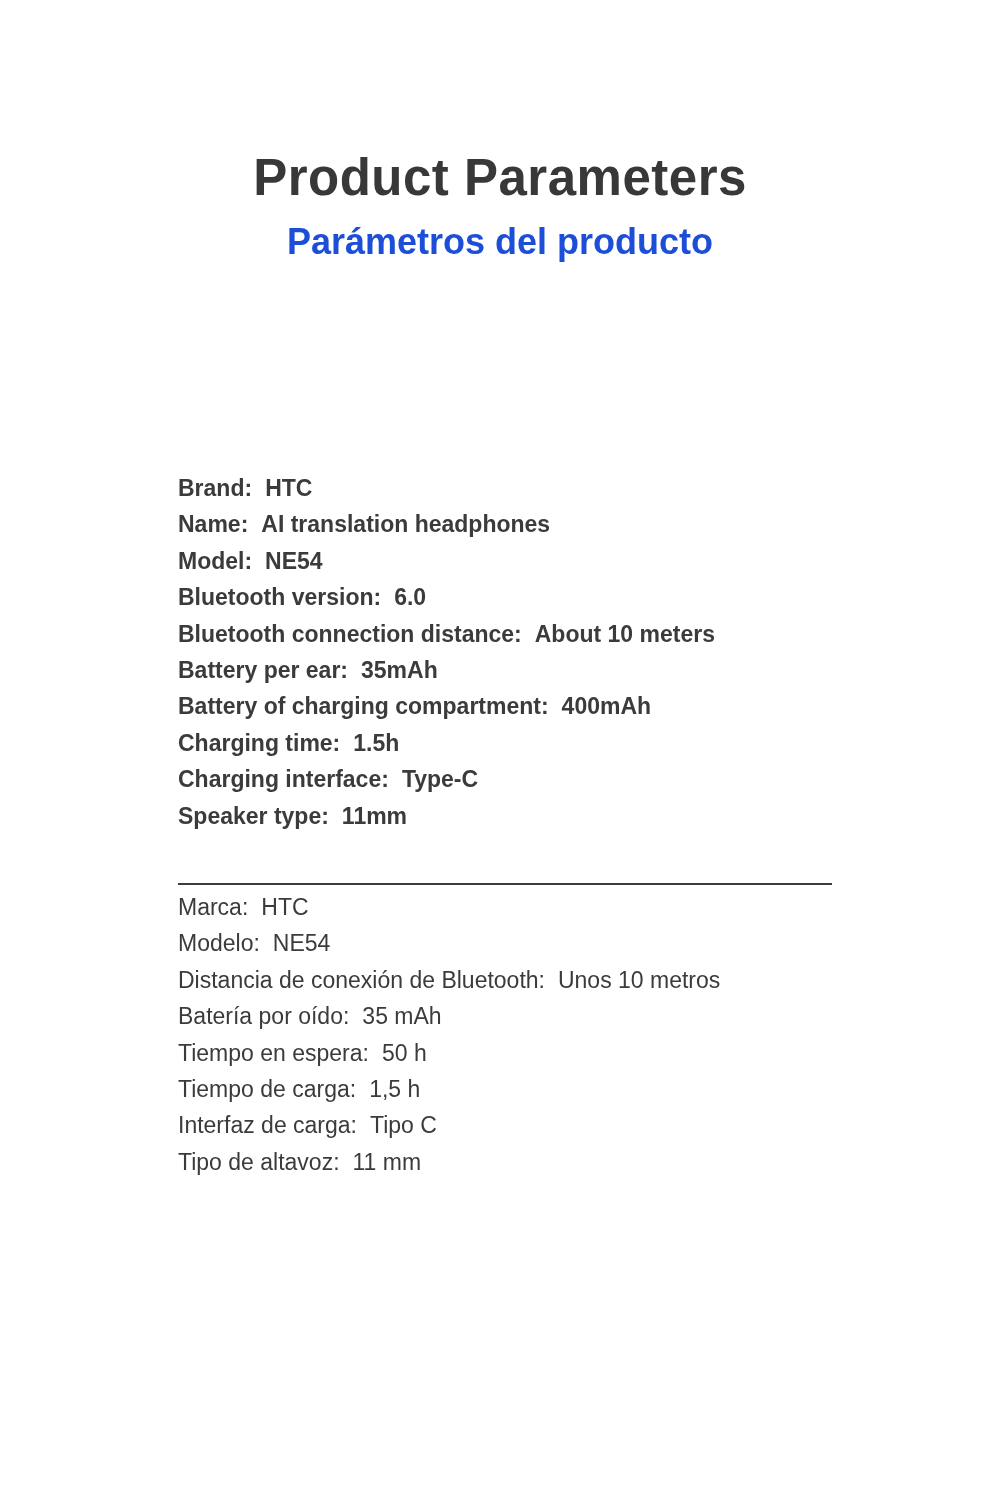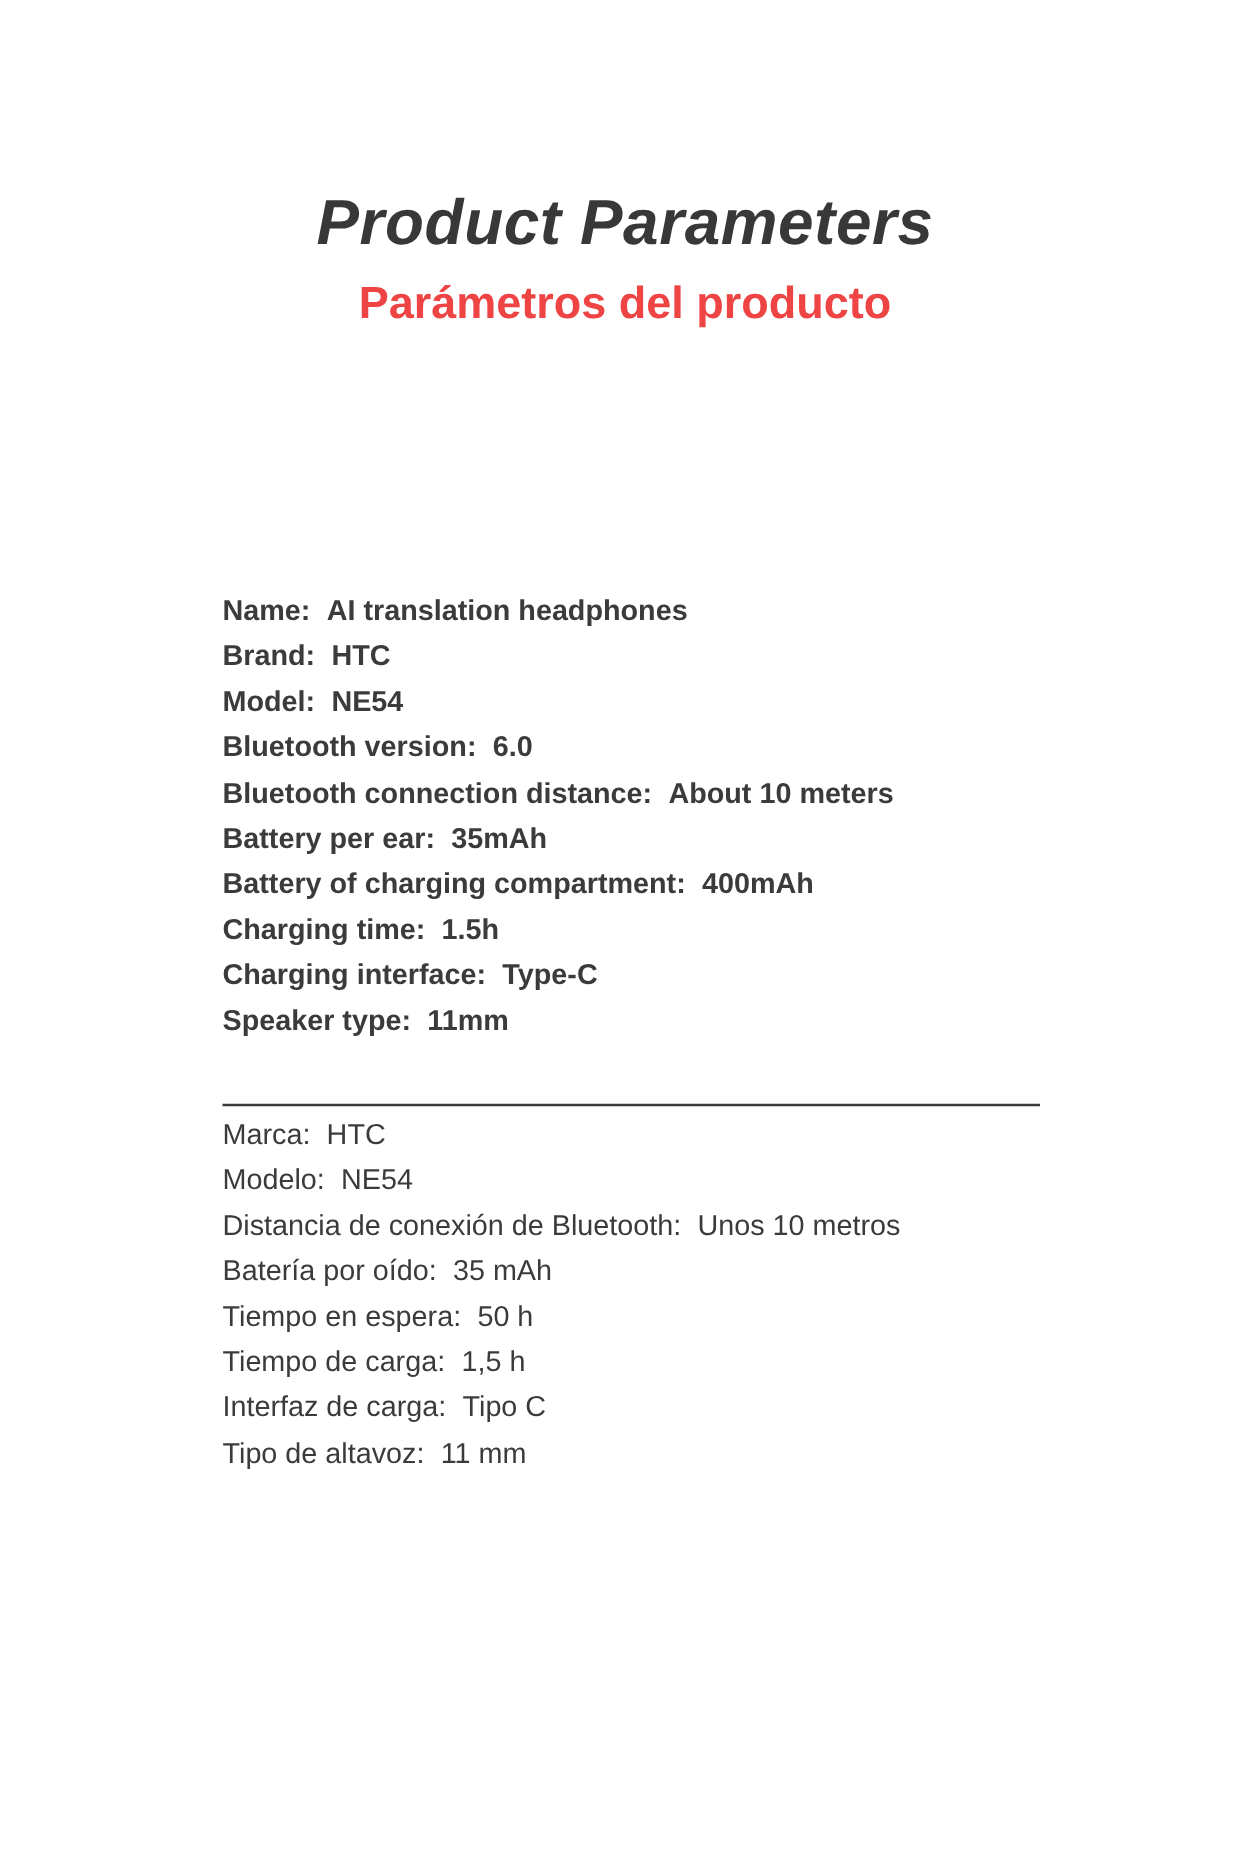--- a/index.html
+++ b/index.html
@@ -19,26 +19,25 @@
     width: 1000px;
     text-align: center;
   }
   .title {
     font-size: 51px;
     font-weight: 700;
     color: #383838;
     letter-spacing: 0.5px;
     margin: 0;
     line-height: 1.1;
-    font-style: italic;
   }
   .subtitle {
     font-size: 36px;
     font-weight: 600;
-    color: #ef4444;
+    color: #1d4ed8;
     margin-top: 16px;
     line-height: 1.1;
   }
   .specs {
     position: absolute;
     left: 178px;
     width: 680px;
   }
   .specs-en { top: 470px; font-weight: 700; }
   .specs-es { top: 889px; font-weight: 400; }
@@ -60,22 +59,22 @@
 </style>
 </head>
 <body>
 
 <div class="header">
   <h1 class="title">Product Parameters</h1>
   <div class="subtitle">Parámetros del producto</div>
 </div>
 
 <div class="specs specs-en">
+  <div class="row"><span class="lbl">Brand:</span><span class="val">HTC</span></div>
   <div class="row"><span class="lbl">Name:</span><span class="val">AI translation headphones</span></div>
-  <div class="row"><span class="lbl">Brand:</span><span class="val">HTC</span></div>
   <div class="row"><span class="lbl">Model:</span><span class="val">NE54</span></div>
   <div class="row"><span class="lbl">Bluetooth version:</span><span class="val">6.0</span></div>
   <div class="row"><span class="lbl">Bluetooth connection distance:</span><span class="val">About 10 meters</span></div>
   <div class="row"><span class="lbl">Battery per ear:</span><span class="val">35mAh</span></div>
   <div class="row"><span class="lbl">Battery of charging compartment:</span><span class="val">400mAh</span></div>
   <div class="row"><span class="lbl">Charging time:</span><span class="val">1.5h</span></div>
   <div class="row"><span class="lbl">Charging interface:</span><span class="val">Type-C</span></div>
   <div class="row"><span class="lbl">Speaker type:</span><span class="val">11mm</span></div>
 </div>
 

